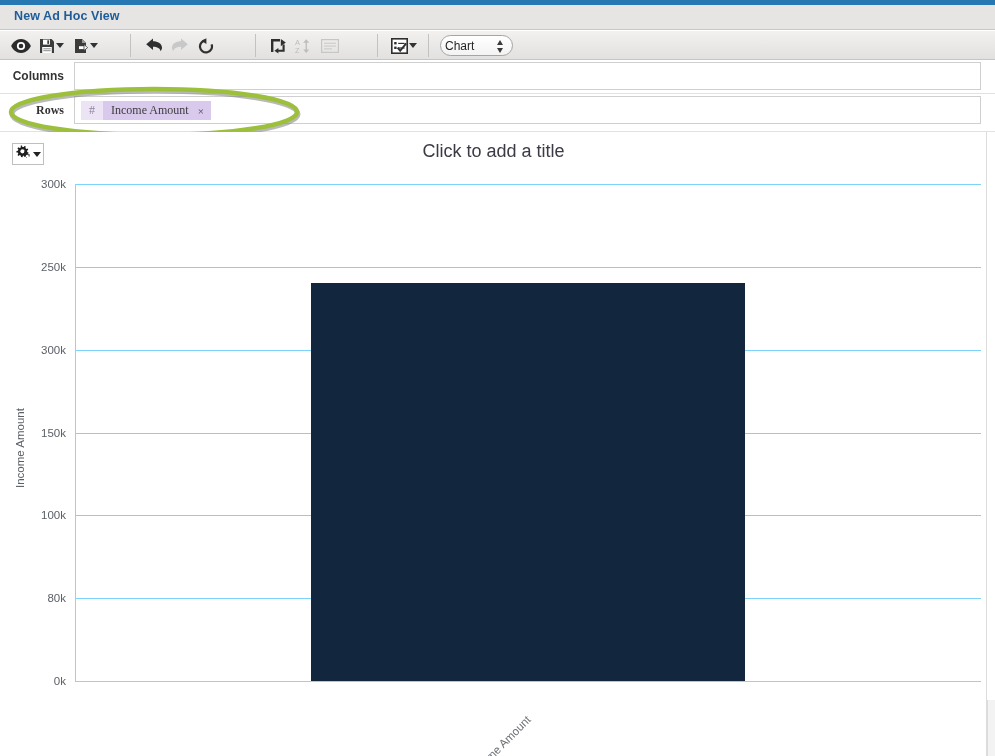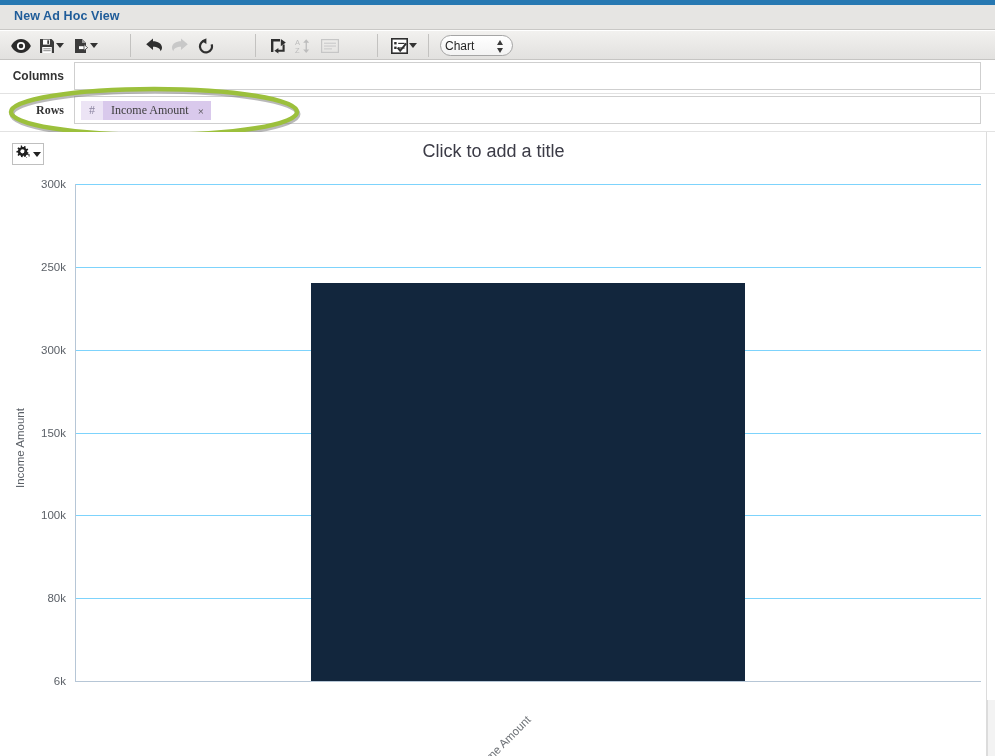--- a/index.html
+++ b/index.html
@@ -473,21 +473,21 @@
   </div>
 
   <div id="chart-title">Click to add a title</div>
 
   <div id="y-axis-title">Income Amount</div>
 
   <div id="plot">
 
     <div id="gridlines">
         <div class="gridline" style="top: 497px;">
-          <span class="ytick-label">6k</span>
+          <span class="ytick-label">0k</span>
         </div>
         <div class="gridline" style="top: 414.167px;">
           <span class="ytick-label">80k</span>
         </div>
         <div class="gridline" style="top: 331.333px;">
           <span class="ytick-label">100k</span>
         </div>
         <div class="gridline" style="top: 248.5px;">
           <span class="ytick-label">150k</span>
         </div>

